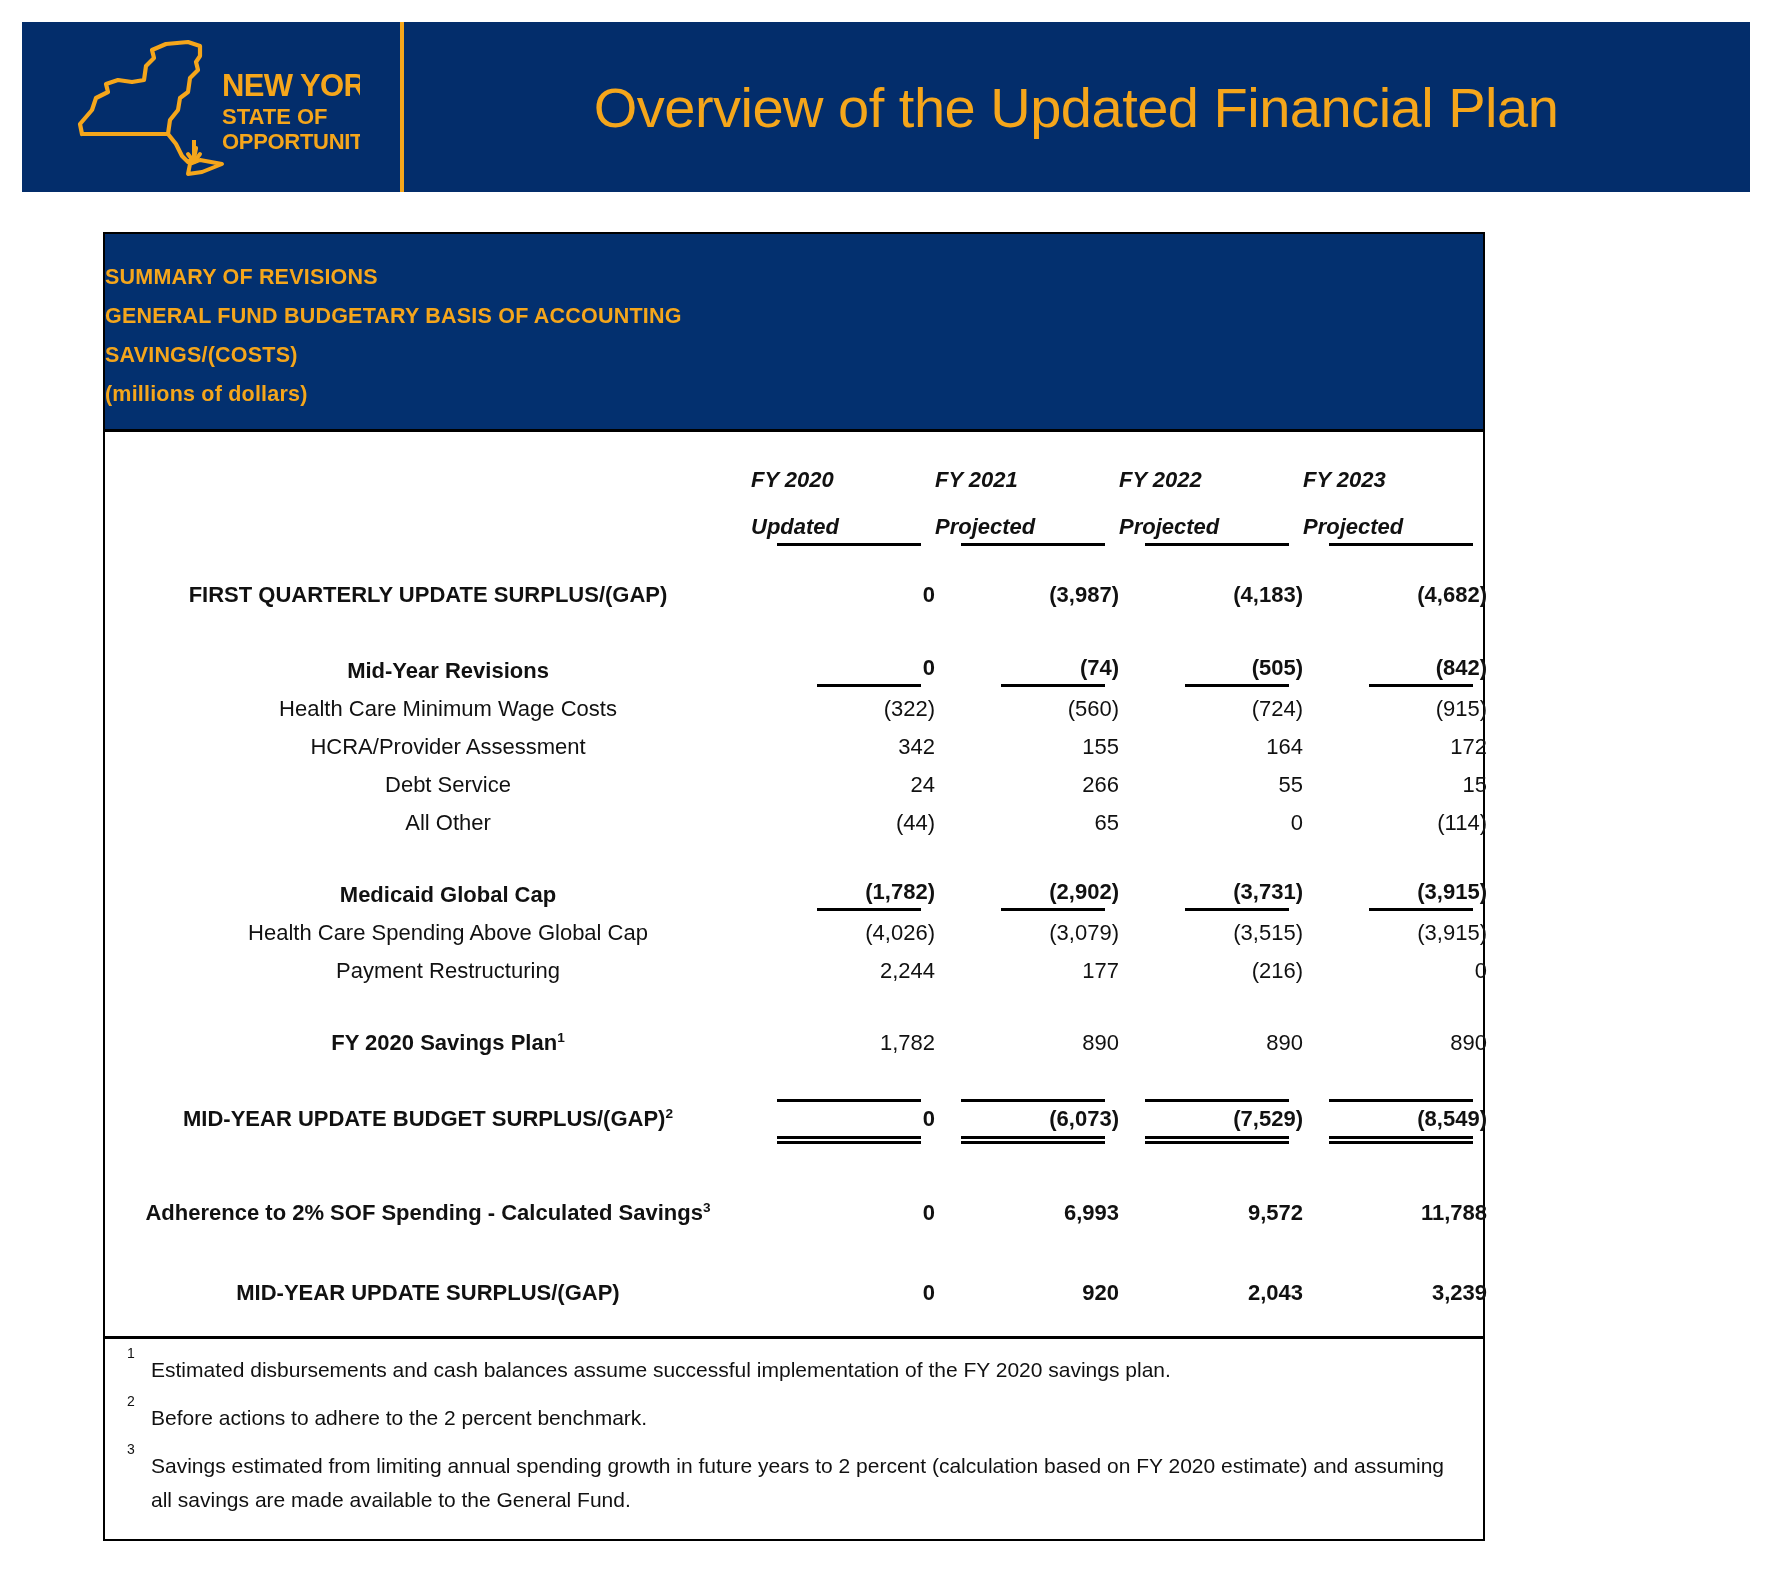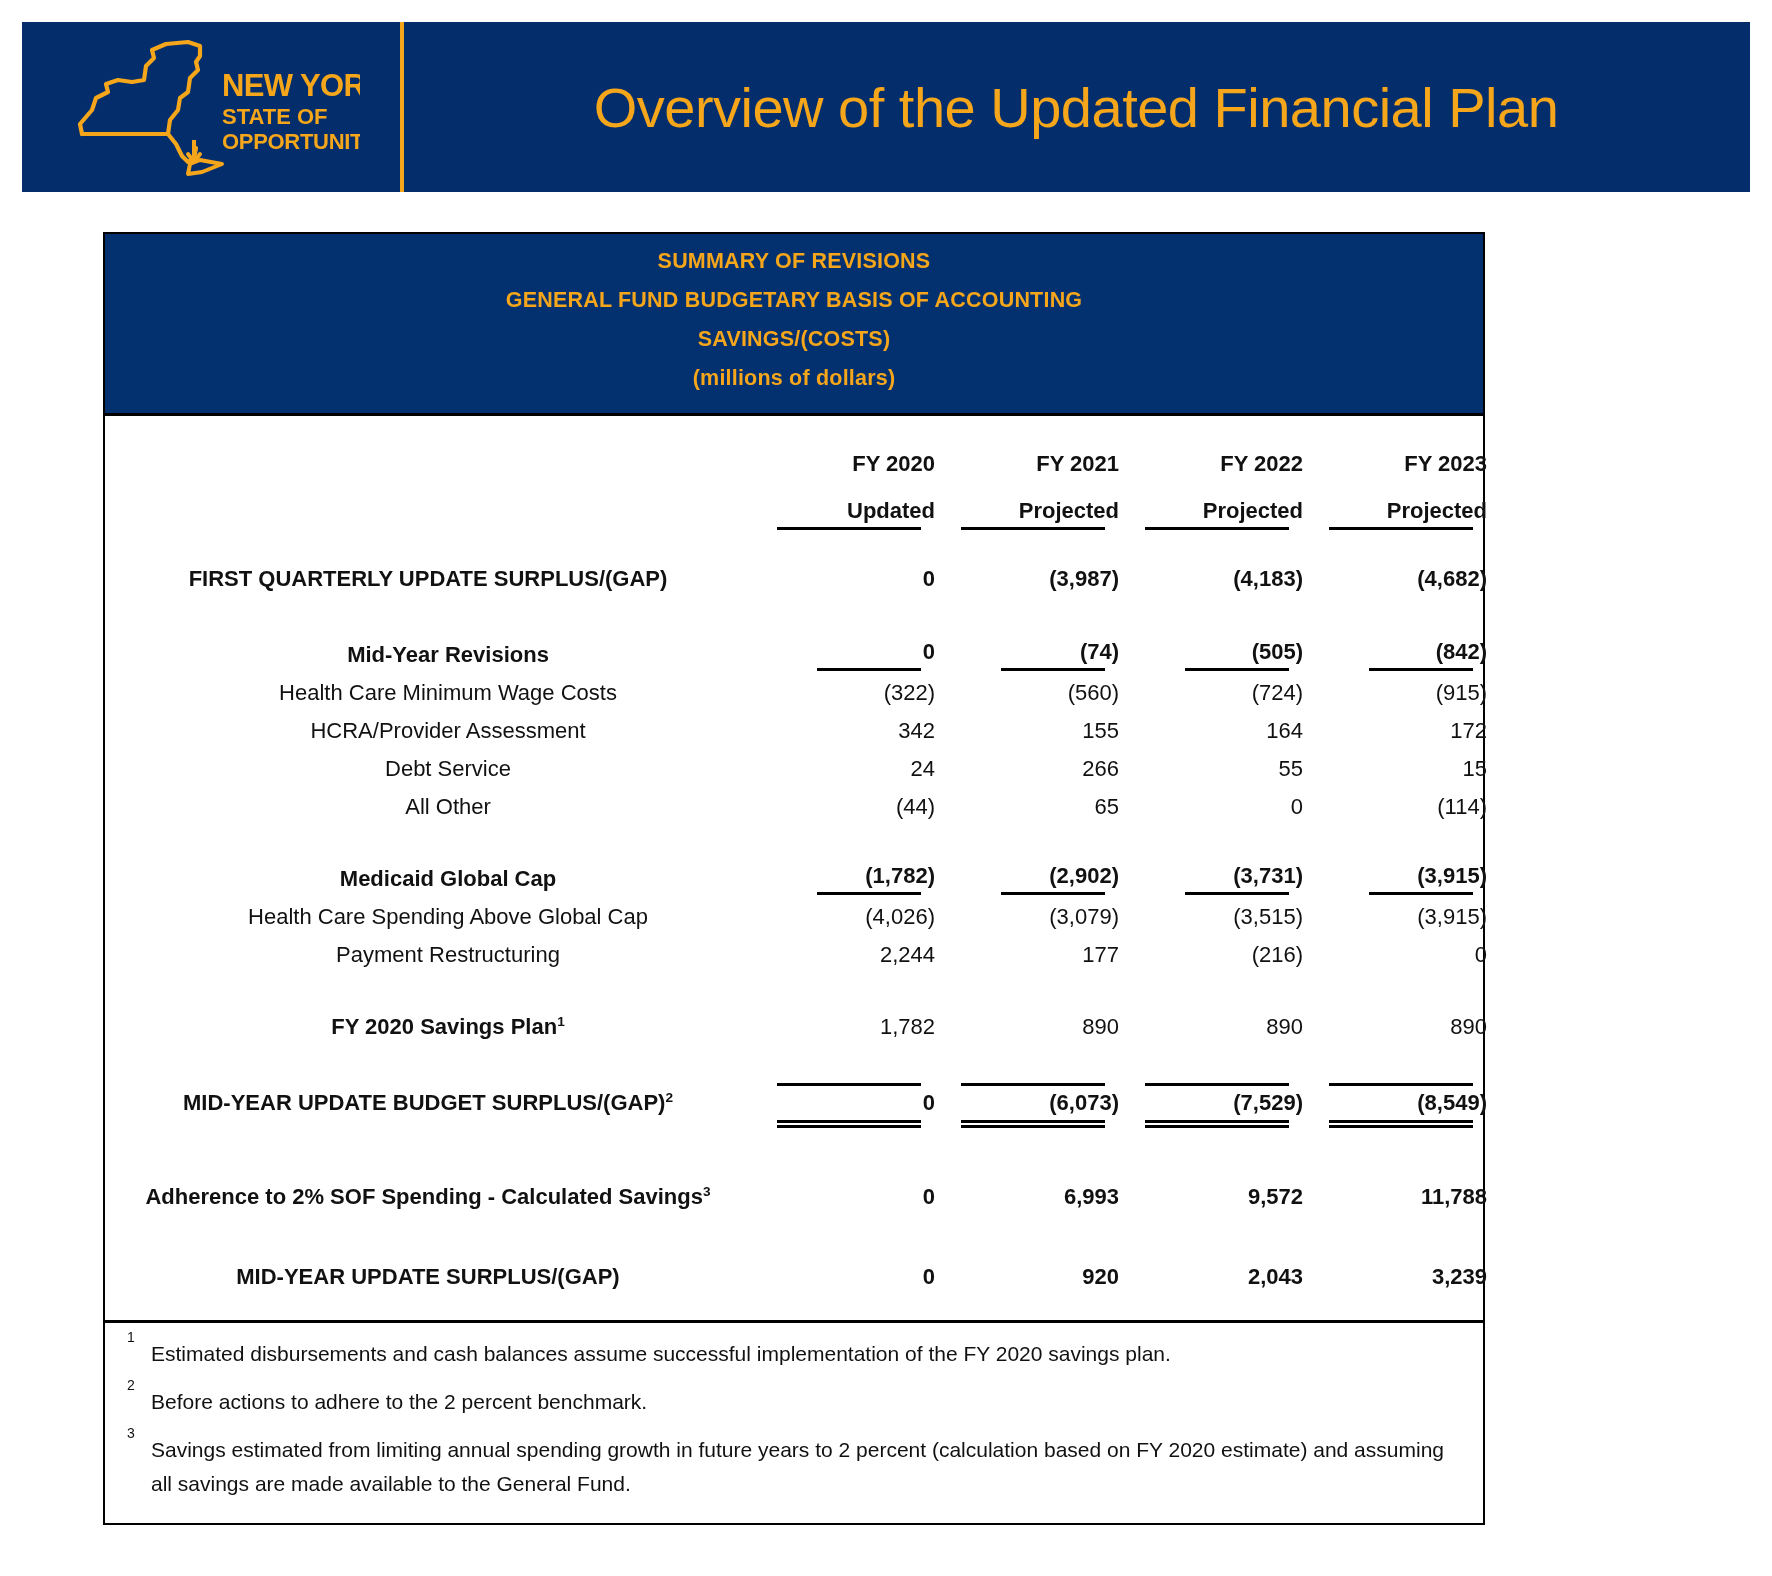--- a/index.html
+++ b/index.html
@@ -43,23 +43,22 @@
   
   .table-block{
     position:absolute;left:103px;top:232px;width:1382px;
     border:2.5px solid #000;
     box-sizing:border-box;
     background:#fff;
   }
   .tbl-title{
     background:#03306F;
     color:#F5A61B;
-    text-align:center;
     font-weight:bold;
-    padding:8px 0 14px 0;
+    padding:24px 0 14px 0;
     font-size:21.5px;
     line-height:1.82;
     letter-spacing:0.2px;
   }
   .tbl-title div{white-space:nowrap;}
   .title-rule{height:3px;background:#000;}
 
   table.fin{
     width:100%;
     border-collapse:collapse;
@@ -90,23 +89,24 @@
 
   tr.r-hdr td{height:56px;padding-top:20px;}
   tr.r-hdr2 td{height:44px;}
   tr.data td{height:38px;padding-left:40px;}
   tr.data-lg td{height:46px;}
   tr.spacer td{height:34px;}
   tr.spacer-sm td{height:20px;}
   tr.spacer-lg td{height:48px;}
 
   .col-head{
-    text-align:right;
+    text-align:left;
     font-weight:bold;
     white-space:nowrap;
+    font-style:italic;
   }
   .ul-bar{
     display:block;height:3px;background:#000;
     margin:3px 14px 0 26px;
   }
   .ul-bar-top{
     display:block;height:3px;background:#000;
     margin:0 14px 4px 26px;
   }
   .dbl-bar{

